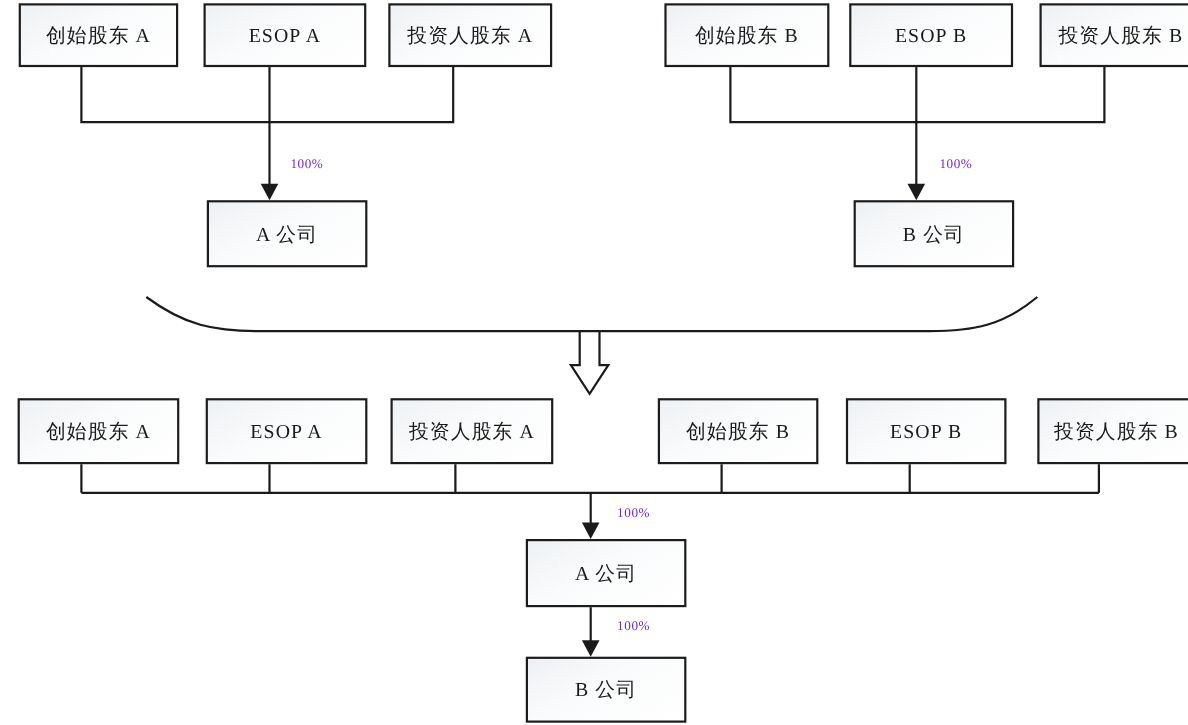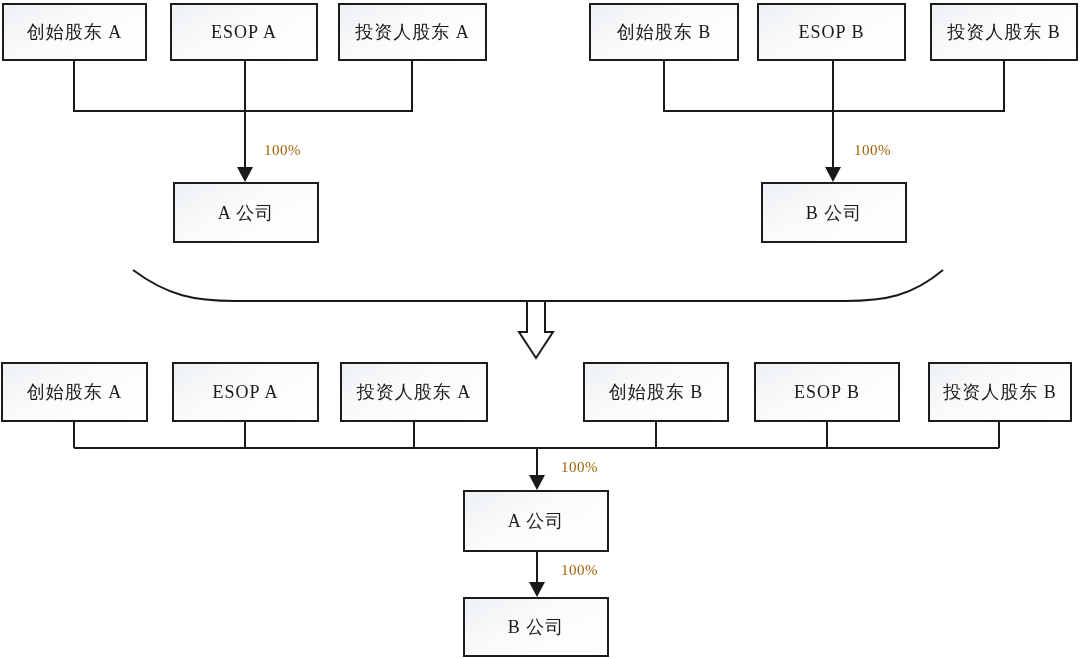--- a/index.html
+++ b/index.html
@@ -27,26 +27,27 @@
     position: absolute;
     box-sizing: border-box;
     border: 2px solid #1c1c1c;
     background: linear-gradient(150deg, #eef1f4 0%, #fafbfc 45%, #ffffff 100%);
     display: flex;
     align-items: center;
     justify-content: center;
     font-size: 18px;
     letter-spacing: 1px;
     white-space: nowrap;
+    margin-left: 15px;
   }
   .pct-label {
     position: absolute;
-    font-size: 15px;
+    font-size: 12px;
     letter-spacing: 0.5px;
-    color: #a16207;
+    color: #6d28d9;
   }
 </style>
 </head>
 <body>
 
 <div class="canvas">
 
   <svg class="connector-layer" viewBox="0 0 1080 659" xmlns="http://www.w3.org/2000/svg">
 
     <path d="M74,61 V111 H412 V61" fill="none" stroke="#1a1a1a" stroke-width="2"></path>

